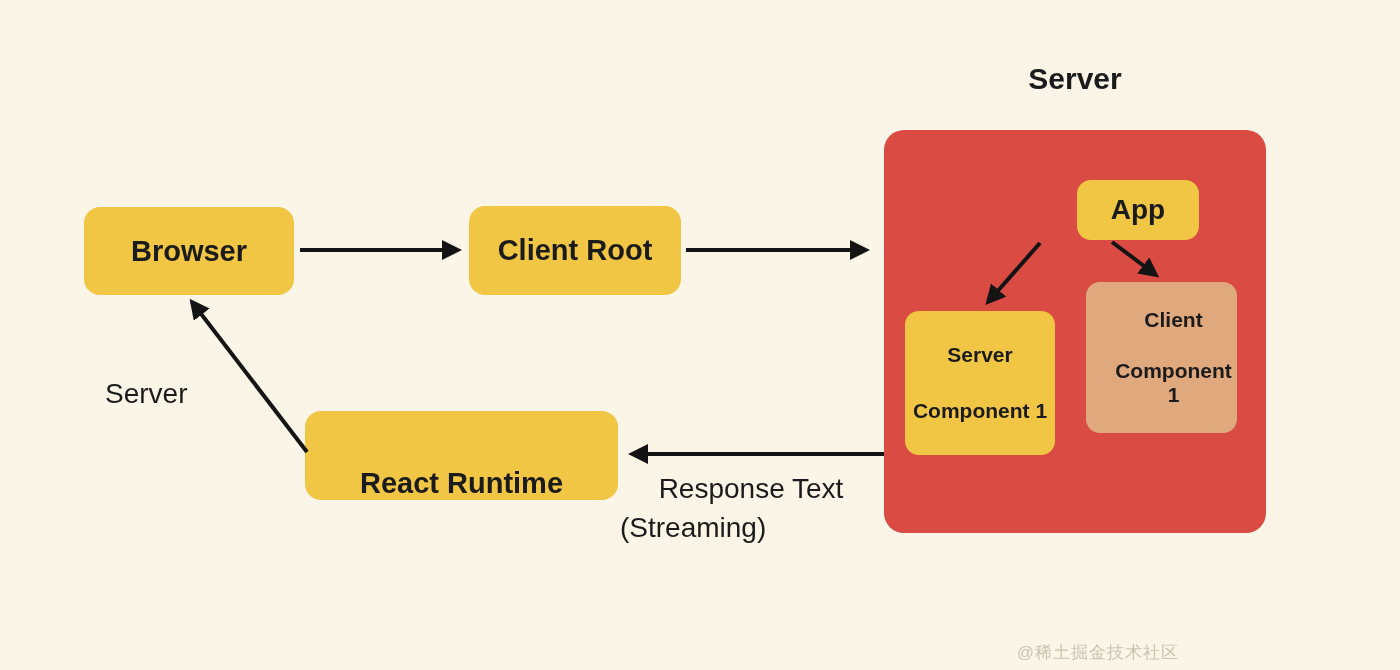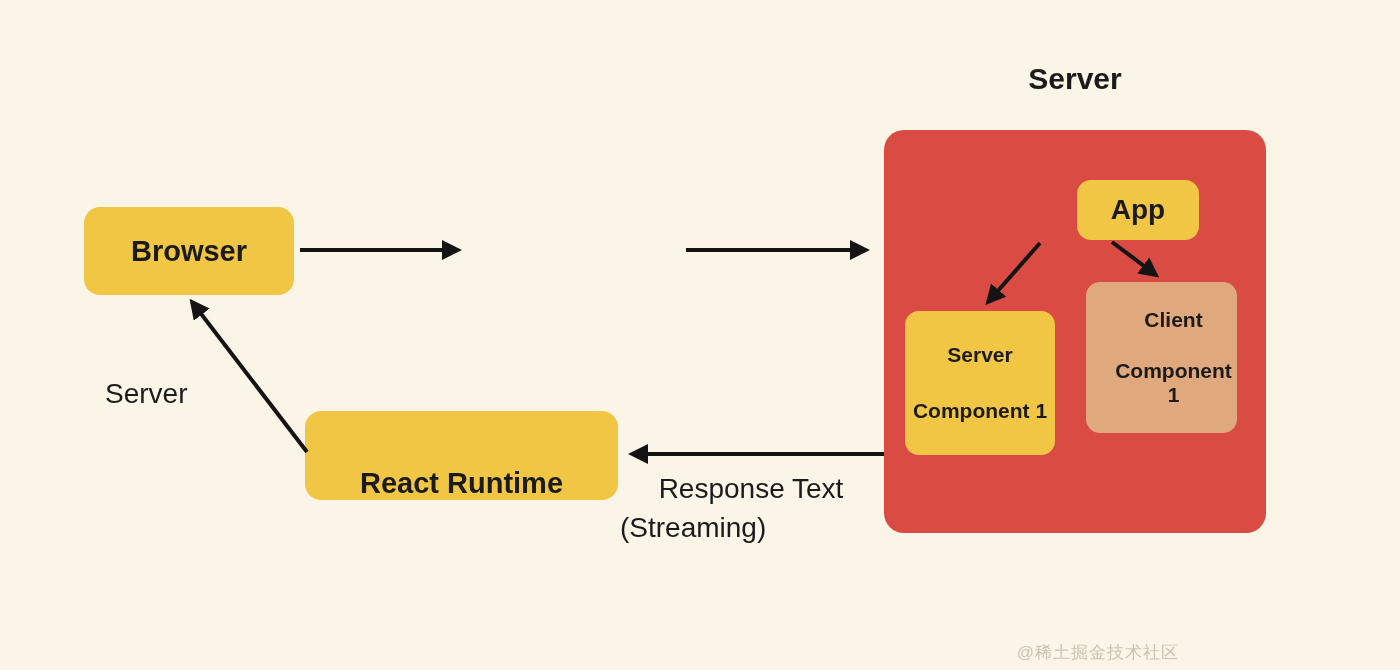--- a/index.html
+++ b/index.html
@@ -63,20 +63,23 @@
 
 <div class="canvas">
 
   <div class="server-title">Server</div>
   <div class="server-container"></div>
 
   <div class="node node-browser">
     <span>Browser</span>
   </div>
 
+  <div class="node node-client-root">
+    <span>Client Root</span>
+  </div>
 
   <div class="node node-app">
     <span>App</span>
   </div>
 
   <div class="node node-two-line node-server-component">
     <span>Server</span>
     <span>Component 1</span>
   </div>
 

